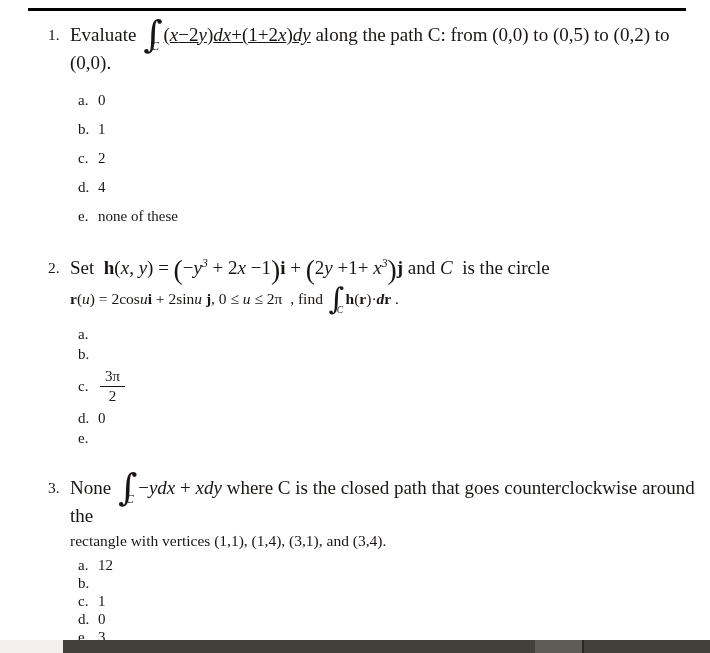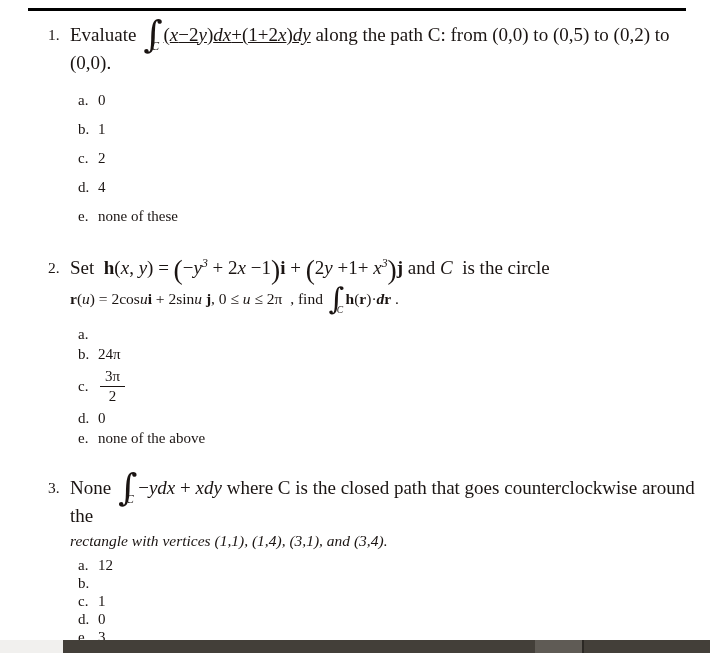--- a/index.html
+++ b/index.html
@@ -240,52 +240,50 @@
       <span class="mb">r</span>(<span class="mi">u</span>) = 2cos<span class="mi">u</span><span class="mb">i</span> + 2sin<span class="mi">u</span> <span class="mb">j</span>, 0 ≤ <span class="mi">u</span> ≤ 2π&nbsp;&nbsp;, find
       <span class="integral"><span class="sym">∫</span><span class="sub">C</span></span><span><span class="mb">h</span>(<span class="mb">r</span>)·<span class="mbi">d</span><span class="mb">r</span> .</span>
     </div>
 
     <ul class="options opts-medium" style="margin-top:10px;">
       <li class="opt">
         <span class="opt-letter">a.</span>
       </li>
       <li class="opt">
         <span class="opt-letter">b.</span>
-        <span class="opt-text">24π</span>
       </li>
       <li class="opt opt-frac" style="margin-top:5px;">
         <span class="opt-letter">c.</span>
         <span class="opt-text">
           <span class="frac">
             <span class="num">3π</span>
             <span class="den">2</span>
           </span>
         </span>
       </li>
       <li class="opt" style="margin-top:5px;">
         <span class="opt-letter">d.</span>
         <span class="opt-text">0</span>
       </li>
       <li class="opt">
         <span class="opt-letter">e.</span>
-        <span class="opt-text">none of the above</span>
       </li>
     </ul>
   </div>
 
   <div class="problem" style="margin-top:30px;">
     <div class="prob-row">
       <div class="prob-num">3.</div>
       <div class="prob-body">
         <span>None</span>
         <span class="integral"><span class="sym">∫</span><span class="sub">C</span></span><span>−<span class="mi">ydx</span> + <span class="mi">xdy</span></span>
         <span>where C is the closed path that goes counterclockwise around the</span>
       </div>
     </div>
-    <div class="cont-line" style="margin-top:2px;font-style:italic;">rectangle with vertices (1,1), (1,4), (3,1), and (3,4).</div>
+    <div class="cont-line" style="margin-top:2px;">rectangle with vertices (1,1), (1,4), (3,1), and (3,4).</div>
 
     <ul class="options opts-tight" style="margin-top:3px;">
       <li class="opt">
         <span class="opt-letter">a.</span>
         <span class="opt-text">12</span>
       </li>
       <li class="opt">
         <span class="opt-letter">b.</span>
       </li>
       <li class="opt">

